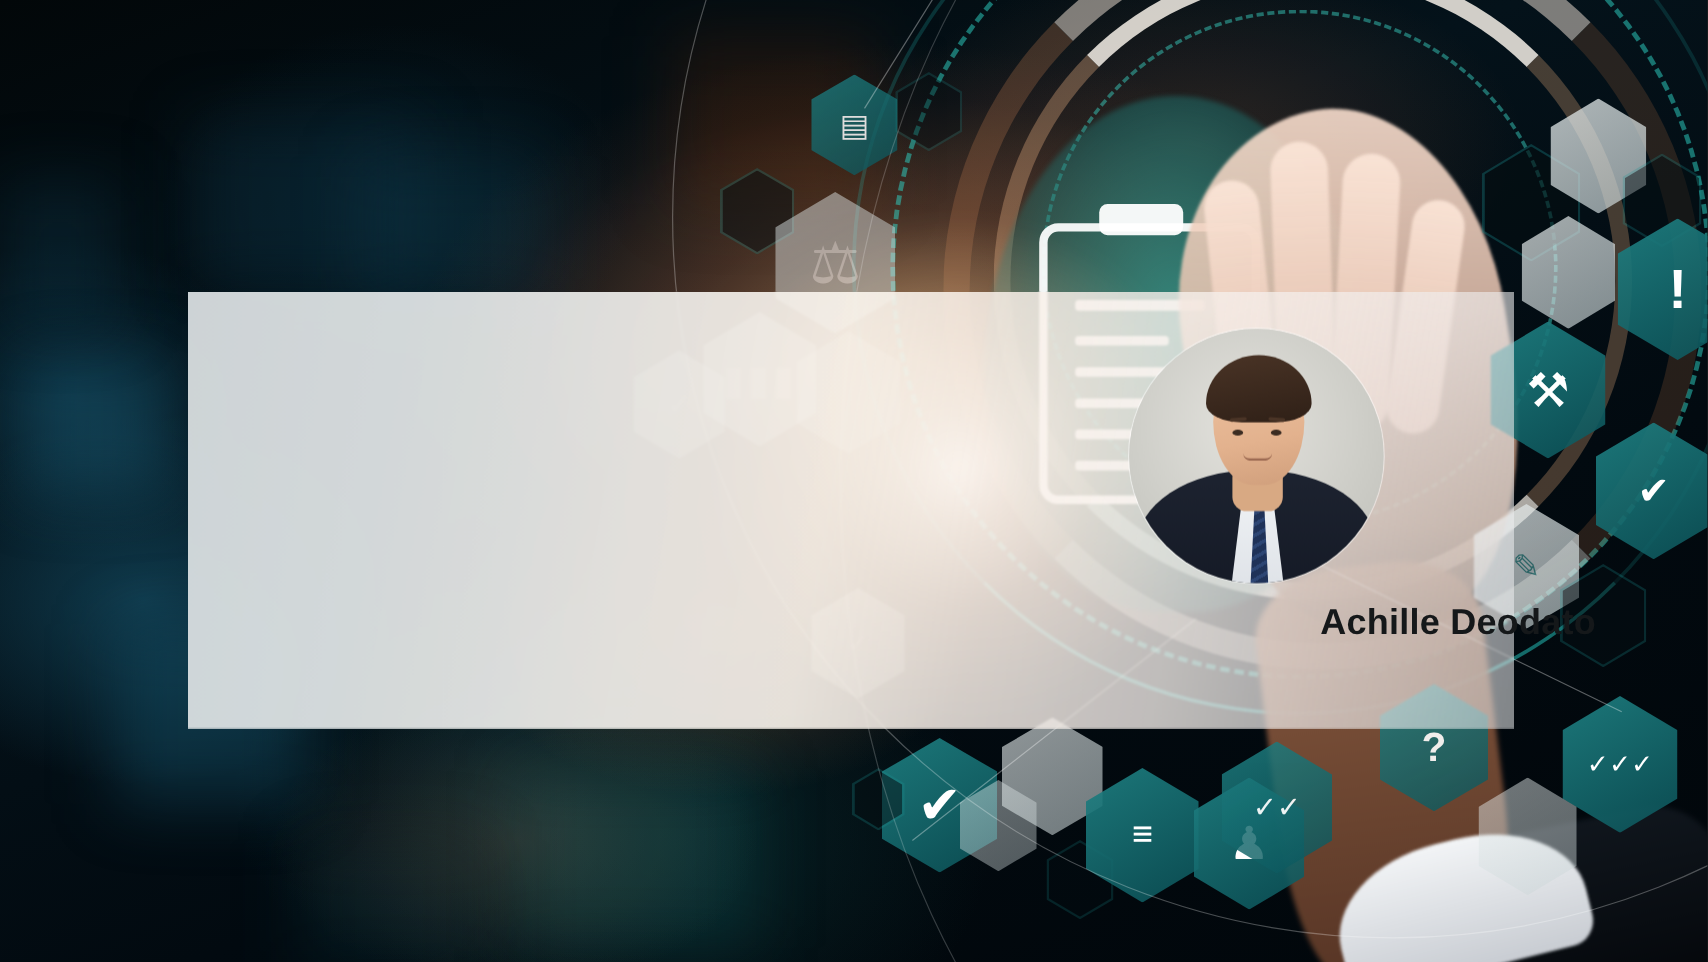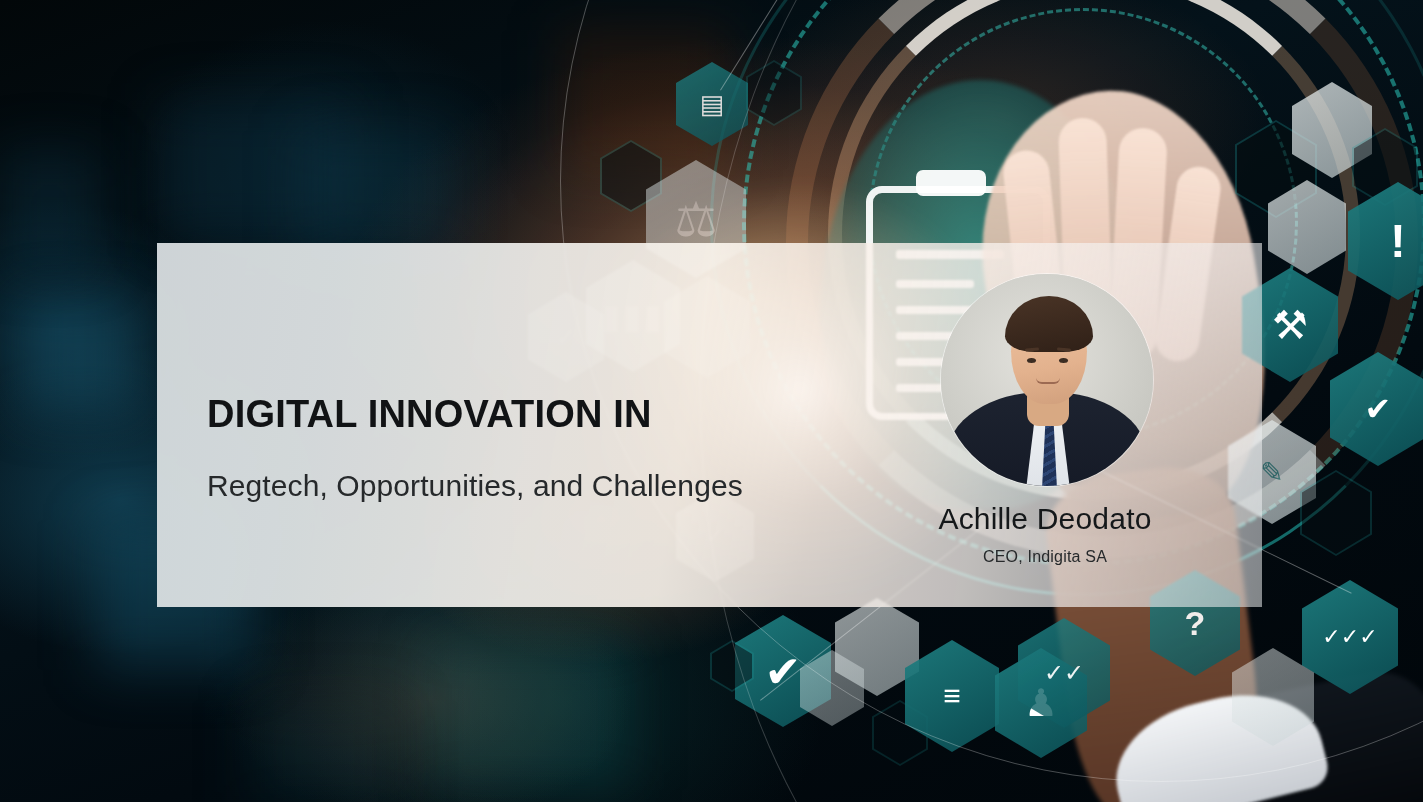--- a/index.html
+++ b/index.html
@@ -107,22 +107,22 @@
     background:linear-gradient(170deg,#eec3a1 0%,#e3b28e 60%,#d09f7c 100%);
     border-radius:48% 48% 44% 44%/44% 44% 56% 56%;}
   .av-hair{position:absolute;left:64px;top:22px;width:88px;height:56px;
     background:linear-gradient(170deg,#4a3426 0%,#2f2017 100%);
     border-radius:50% 50% 34% 34%/72% 72% 28% 28%;}
   .av-eye{position:absolute;width:9px;height:5px;background:#3b2c22;border-radius:50%;}
   .av-brow{position:absolute;width:14px;height:3px;background:#4a3426;border-radius:2px;}
   .av-mouth{position:absolute;left:95px;top:104px;width:24px;height:4px;
     border-bottom:2px solid #9c6a52;border-radius:0 0 12px 12px;}
 
-  .speaker-name{position:absolute;left:760px;top:502px;width:570px;text-align:center;
-    font-size:30px;font-weight:400;letter-spacing:.2px;color:#15181a;}
+  .speaker-name{position:absolute;left:760px;top:502px;width:570px;text-align:right;
+    font-size:30px;font-weight:700;letter-spacing:.2px;color:#15181a;}
   .speaker-role{position:absolute;left:760px;top:548px;width:570px;text-align:center;
     font-size:16px;font-weight:400;letter-spacing:.2px;color:#26292b;}
 
   .curve{position:absolute;border-radius:50%;border:1px solid rgba(255,255,255,.28);}
 </style>
 </head>
 <body>
 
 <div id="slide">
 
@@ -251,36 +251,34 @@
 
   <div class="curve" style="left:560px;top:-420px;width:1200px;height:1200px;"></div>
   <div class="curve" style="left:700px;top:-250px;width:900px;height:1300px;border-color:rgba(255,255,255,.2);"></div>
   <div class="line-thin" style="left:720px;top:90px;width:240px;transform:rotate(-58deg);"></div>
   <div class="line-thin" style="left:760px;top:700px;width:300px;transform:rotate(-38deg);"></div>
   <div class="line-thin" style="left:1100px;top:470px;width:280px;transform:rotate(26deg);"></div>
 
   <div class="panel"></div>
 
   <h1 class="title">
-    <span>DIGITAL INNOVATION IN</span><br>
+    <br>
   </h1>
 
-  <div class="subtitle">Regtech, Opportunities, and Challenges</div>
 
   <div class="avatar">
     <div class="av-bg"></div>
     <div class="av-suit"></div>
     <div class="av-shirt"></div>
     <div class="av-tie"></div>
     <div class="av-neck"></div>
     <div class="av-face"></div>
     <div class="av-hair"></div>
     <div class="av-brow" style="left:84px;top:74px;transform:rotate(-5deg);"></div>
     <div class="av-brow" style="left:116px;top:74px;transform:rotate(5deg);"></div>
     <div class="av-eye" style="left:86px;top:84px;"></div>
     <div class="av-eye" style="left:118px;top:84px;"></div>
     <div class="av-mouth"></div>
   </div>
 
   <div class="speaker-name">Achille Deodato</div>
-  <div class="speaker-role">CEO, Indigita SA</div>
 
 </div>
 
 </body></html>

